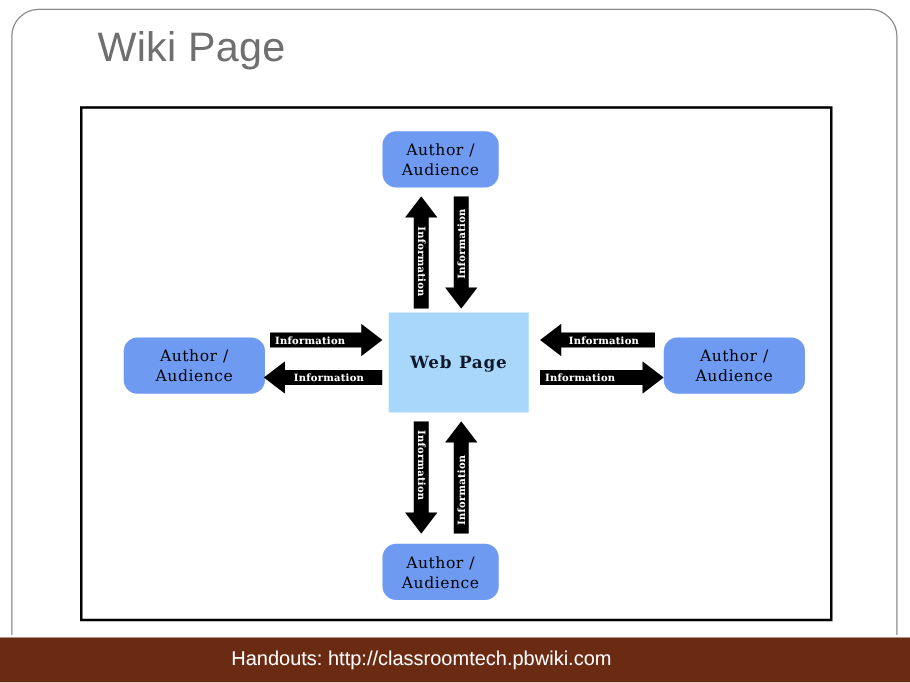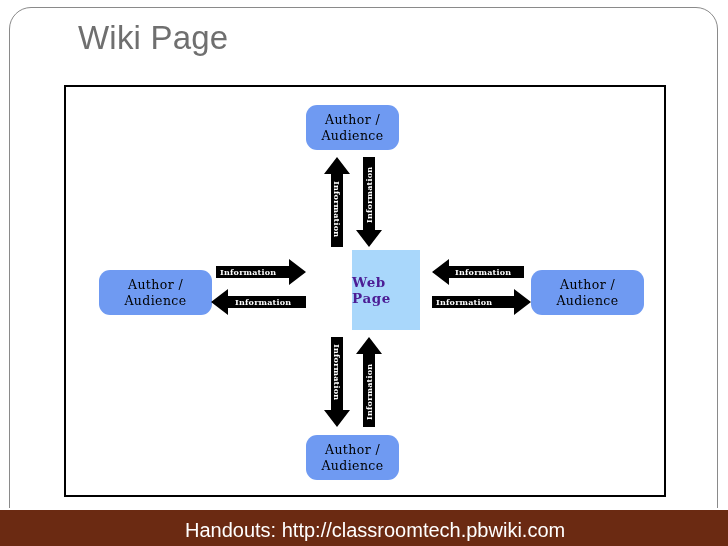--- a/index.html
+++ b/index.html
@@ -86,32 +86,31 @@
 
   #node-top    { left: 240px; top:  18px; width: 93px; height: 45px; }
   #node-bottom { left: 240px; top: 348px; width: 93px; height: 45px; }
   #node-left   { left:  33px; top: 183px; width: 113px; height: 45px; }
   #node-right  { left: 465px; top: 183px; width: 113px; height: 45px; }
 
   #node-center {
     position: absolute;
     left: 245px;
     top: 163px;
-    width: 68px;
+    width: 112px;
     height: 80px;
     background: #a9d7fb;
     display: flex;
     align-items: center;
     justify-content: center;
-    color: #4c1d95;
+    color: #0f172a;
     font-family: "DejaVu Serif", "Liberation Serif", serif;
     font-weight: bold;
     font-size: 13.5px;
     letter-spacing: 0.6px;
-    margin-left: 41px;
   }
 
   
   .arrow {
     position: absolute;
   }
   .arrow svg { display: block; }
 
   .arrow-label {
     position: absolute;
@@ -148,21 +147,21 @@
     top: 510px;
     width: 728px;
     height: 36px;
     background: #6b2a12;
   }
   #footer-text {
     position: absolute;
     left: 185px;
     top: 519px;
     color: #ffffff;
-    font-size: 20px;
+    font-size: 16px;
     font-family: "Liberation Sans", sans-serif;
     white-space: nowrap;
   }
 </style>
 </head>
 <body>
 
 <div id="slide">
 
   <div id="slide-frame"></div>

